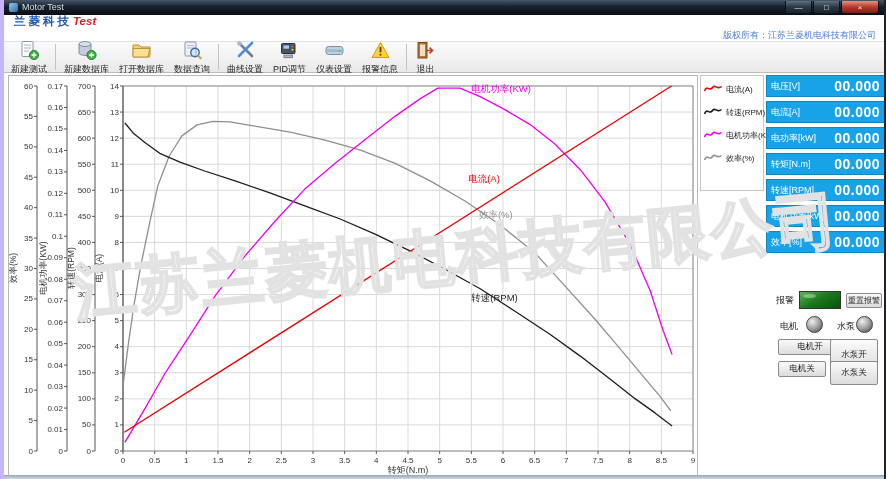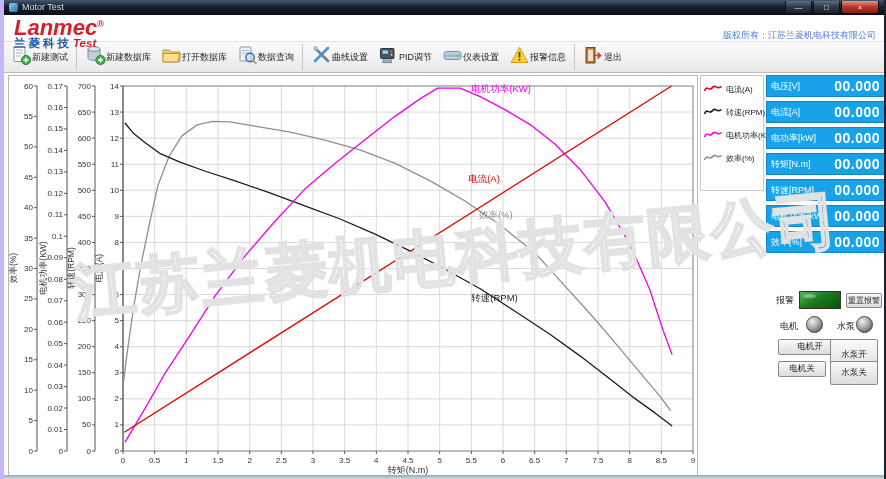--- a/index.html
+++ b/index.html
@@ -20,21 +20,21 @@
   .logo-line1{font-size:22px;line-height:19px;font-weight:bold;font-style:italic;color:#d42028;}
   .reg{font-size:9px;vertical-align:super;font-style:normal;}
   .logo-line2{font-size:11.5px;line-height:10px;font-weight:bold;margin-top:1px;}
   .logo-cn{color:#1d57b0;letter-spacing:3px;}
   .logo-test{color:#d42028;font-style:italic;margin-left:1px;}
   .app-title{position:absolute;left:355px;top:4px;width:230px;text-align:center;font-size:15px;font-weight:bold;color:#1b2b8a;}
   .copyright{position:absolute;right:8px;top:14px;font-size:9px;color:#4a7bd4;}
   
   .toolbar{height:30px;background:linear-gradient(#fbfbfb,#e9e9e9);border-top:1px solid #e2e2e2;border-bottom:1px solid #bcbcbc;
     display:flex;align-items:center;padding:0 2px;}
-  .tb-btn{display:flex;align-items:center;justify-content:center;background:none;border:none;padding:0 5px;height:30px;cursor:default;}
+  .tb-btn{display:flex;flex-direction:column;align-items:center;justify-content:center;background:none;border:none;padding:0 5px;height:30px;cursor:default;}
   .tb-btn .tb-label{font-size:9px;color:#222;line-height:1;margin-top:1px;white-space:nowrap;}
   .tb-sep{width:1px;height:26px;background:#c4c4c4;margin:0 3px;flex:0 0 auto;}
   
   .main{position:absolute;left:0;top:73px;right:0;bottom:0;background:#fff;}
   .chart-panel{position:absolute;left:4px;top:2px;width:688px;height:399px;border:1px solid #b6b6b6;background:#fff;box-sizing:content-box;}
   #chart-svg{width:688px;height:399px;display:block;}
   .legend{position:absolute;left:696px;top:2px;width:64px;height:116px;border:1px solid #c6c6c6;background:#fff;padding:4px 2px;box-sizing:border-box;}
   .legend-item{display:flex;align-items:center;gap:3px;margin-bottom:5px;}
   .legend-label{font-size:8px;color:#222;white-space:nowrap;}
   .readouts{position:absolute;left:762px;top:2px;width:119px;}
@@ -75,21 +75,20 @@
     <span class="titlebar-text">Motor Test</span>
     <div class="win-controls" id="win-controls">
         <button class="win-btn">—</button>
         <button class="win-btn">□</button>
         <button class="win-btn close">×</button>
       </div>
   </div>
 
   <div class="header">
     <div class="logo">
-      <div class="logo-line1"><span>Lanmec</span><span class="reg">®</span></div>
       <div class="logo-line2"><span class="logo-cn">兰菱科技</span><span class="logo-test">Test</span></div>
     </div>
     <div class="copyright">版权所有：江苏兰菱机电科技有限公司</div>
   </div>
 
   <div class="toolbar" id="toolbar">
       <button class="tb-btn">
         <span class="tb-icon"><svg width="21" height="21" viewBox="0 0 21 21">
             <rect x="3" y="1.5" width="11" height="15" rx="1" fill="#fff" stroke="#8a97a8"></rect>
             <line x1="5" y1="5" x2="12" y2="5" stroke="#9fb0c4"></line>

